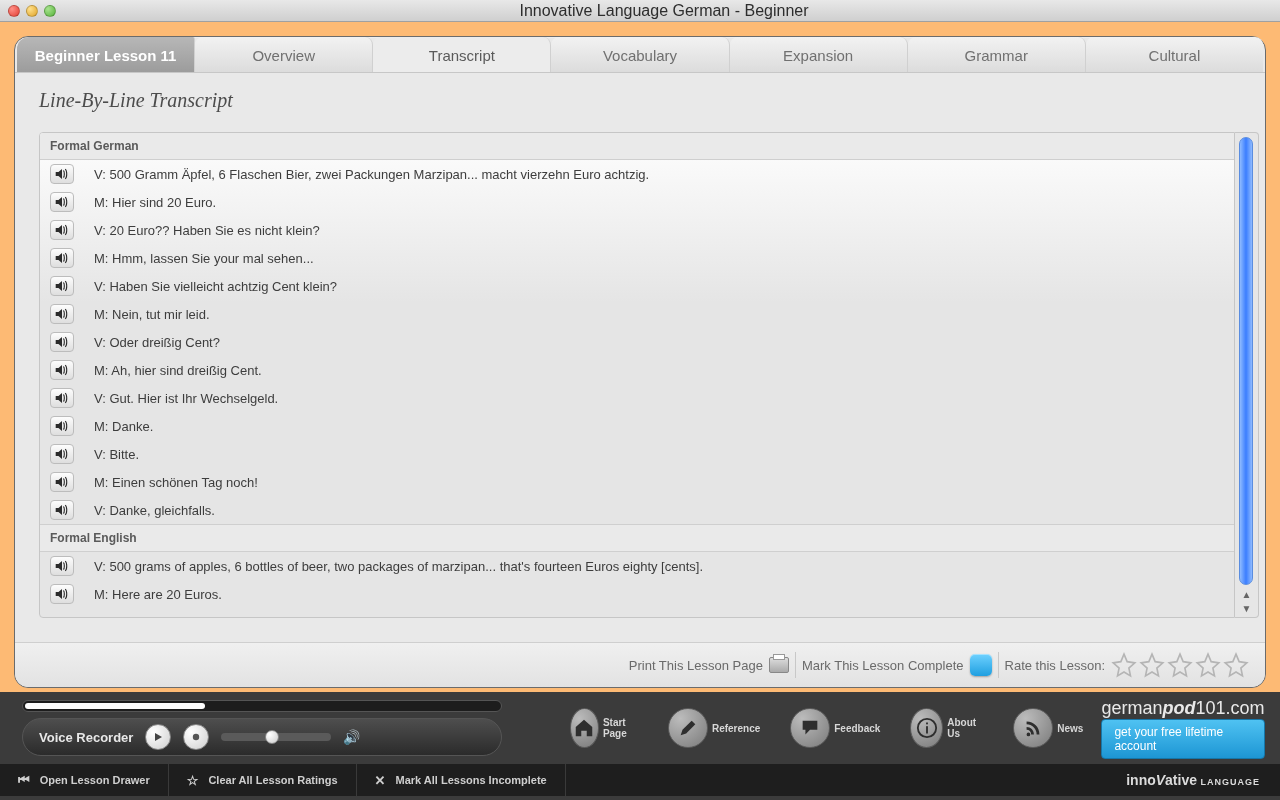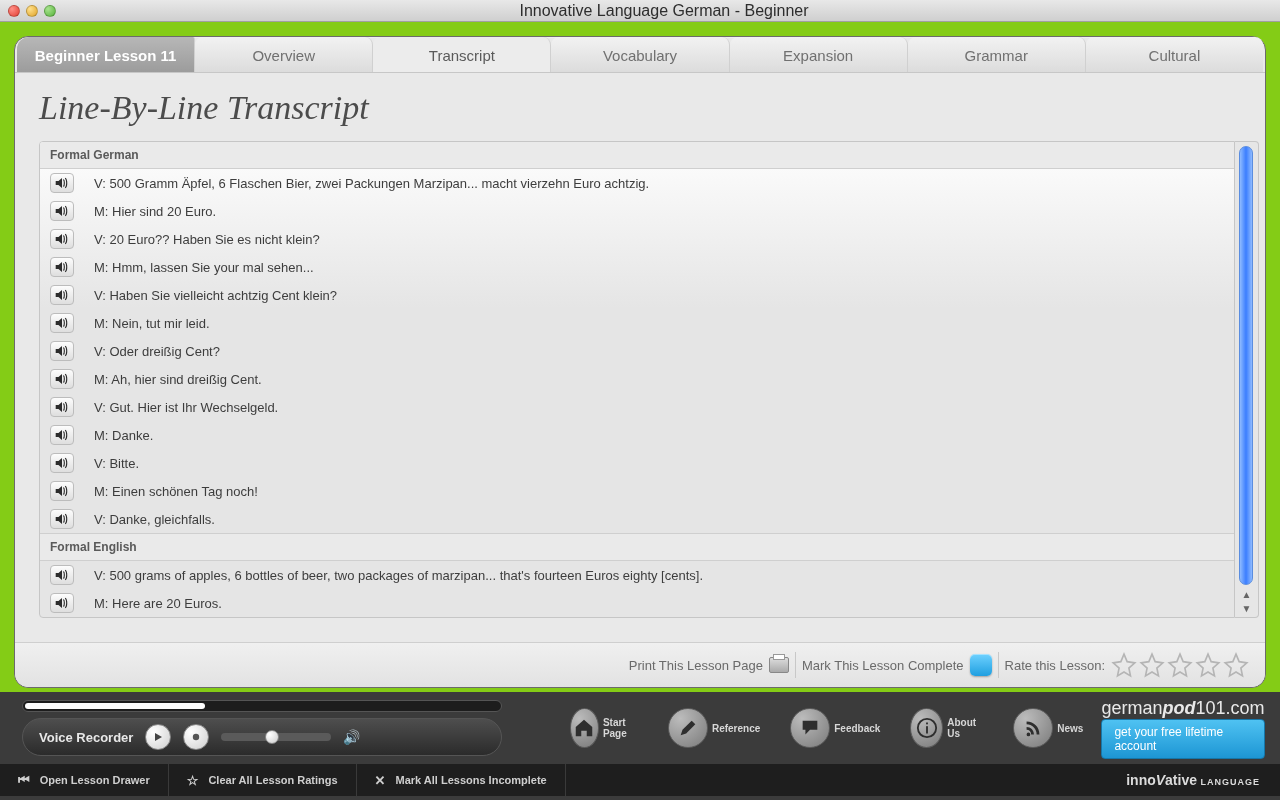--- a/index.html
+++ b/index.html
@@ -8,33 +8,33 @@
 
 .titlebar { height: 22px; background: linear-gradient(#e8e8e8,#cfcfcf); border-bottom: 1px solid #a0a0a0; display: flex; align-items: center; padding: 0 8px; }
 .traffic { display: flex; gap: 6px; }
 .dot { width: 12px; height: 12px; border-radius: 50%; border: 1px solid rgba(0,0,0,0.2); }
 .dot.red { background: radial-gradient(circle at 30% 30%, #ff8f86, #e33e32); }
 .dot.yellow { background: radial-gradient(circle at 30% 30%, #ffe08a, #e0a428); }
 .dot.green { background: radial-gradient(circle at 30% 30%, #a8e38f, #57b33a); }
 .tbtitle { flex: 1; text-align: center; color: #2d2d2d; font-size: 16px; }
 
 
-.frame { background: #84cc16; padding: 14px 14px 4px 14px; height: 670px; }
+.frame { background: #fdba74; padding: 14px 14px 4px 14px; height: 670px; }
 .panel { background: #e9e9e9; border-radius: 14px; height: 100%; display: flex; flex-direction: column; border: 1px solid #6b6b6b; box-shadow: inset 0 1px 0 rgba(255,255,255,0.3); }
 
 
 .tabs { display: flex; border-bottom: 1px solid #c7c7c7; height: 36px; align-items: flex-end; padding-left: 2px; padding-right: 2px; }
 .tab { flex: 1; text-align: center; padding: 10px 0 8px; font-size: 15px; color: #707070; cursor: pointer; border-right: 1px solid #d0d0d0; background: linear-gradient(#f2f2f2,#dcdcdc); border-top-left-radius: 8px; border-top-right-radius: 8px; }
 .tab:last-child { border-right: none; }
 .tab.lead { background: linear-gradient(#b7b7b7,#9c9c9c); color: #fff; font-weight: bold; max-width: 220px; border-top-left-radius: 12px; border-top-right-radius: 2px; }
 .tab.active { background: #ececec; color: #5a5a5a; }
 
 
 .content { flex: 1; display: flex; flex-direction: column; padding: 8px 6px 0 24px; overflow: hidden; }
-.h1 { font-family: Georgia, "Times New Roman", serif; font-style: italic; font-size: 34px; color: #4c4c4c; margin: 8px 0 14px 0; }
+.h1 { font-family: Georgia, "Times New Roman", serif; font-style: italic; font-size: 20px; color: #4c4c4c; margin: 8px 0 20px 0; }
 .scrollwrap { flex: 1; display: flex; overflow: hidden; }
 .scrollbody { flex: 1; overflow: auto; border: 1px solid #c6c6c6; border-radius: 4px 0 0 4px; background: linear-gradient(#fefefe,#e5e5e5 35%, #e5e5e5); }
 .vscroll { width: 24px; background: #e6e6e6; border: 1px solid #c6c6c6; border-left: none; border-radius: 0 4px 4px 0; display: flex; flex-direction: column; }
 .vscroll .thumb { margin: 4px; width: 14px; background: linear-gradient(90deg,#8fbbff,#3b7eff,#8fbbff); border: 1px solid #5a8de0; border-radius: 8px; flex: 1; max-height: 520px; }
 .vscroll .arrow { height: 14px; text-align: center; color: #666; font-size: 10px; }
 
 .sectionhead { font-weight: bold; color: #5a5a5a; background: #eaeaea; padding: 6px 10px; border-bottom: 1px solid #cfcfcf; border-top: 1px solid #cfcfcf; }
 .scrollbody .sectionhead:first-child { border-top: none; }
 .line { display: flex; align-items: center; gap: 20px; padding: 4px 10px; }
 .audiobtn { width: 24px; height: 20px; background: linear-gradient(#fdfdfd,#dedede); border: 1px solid #bcbcbc; border-radius: 4px; display: flex; align-items: center; justify-content: center; cursor: pointer; flex-shrink: 0; }

